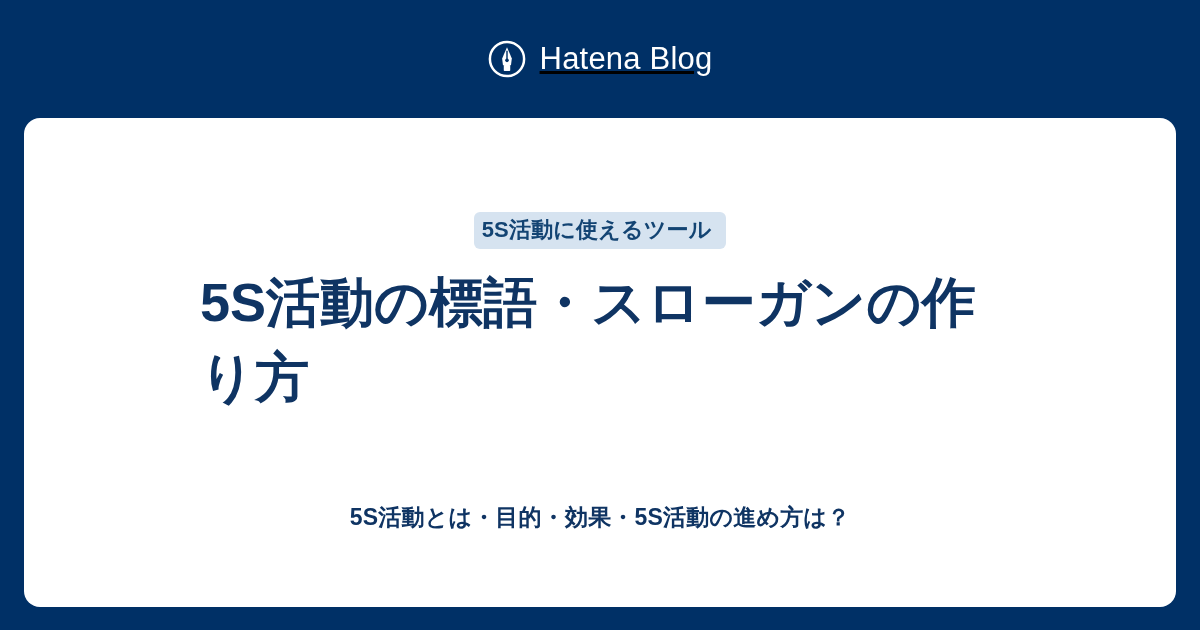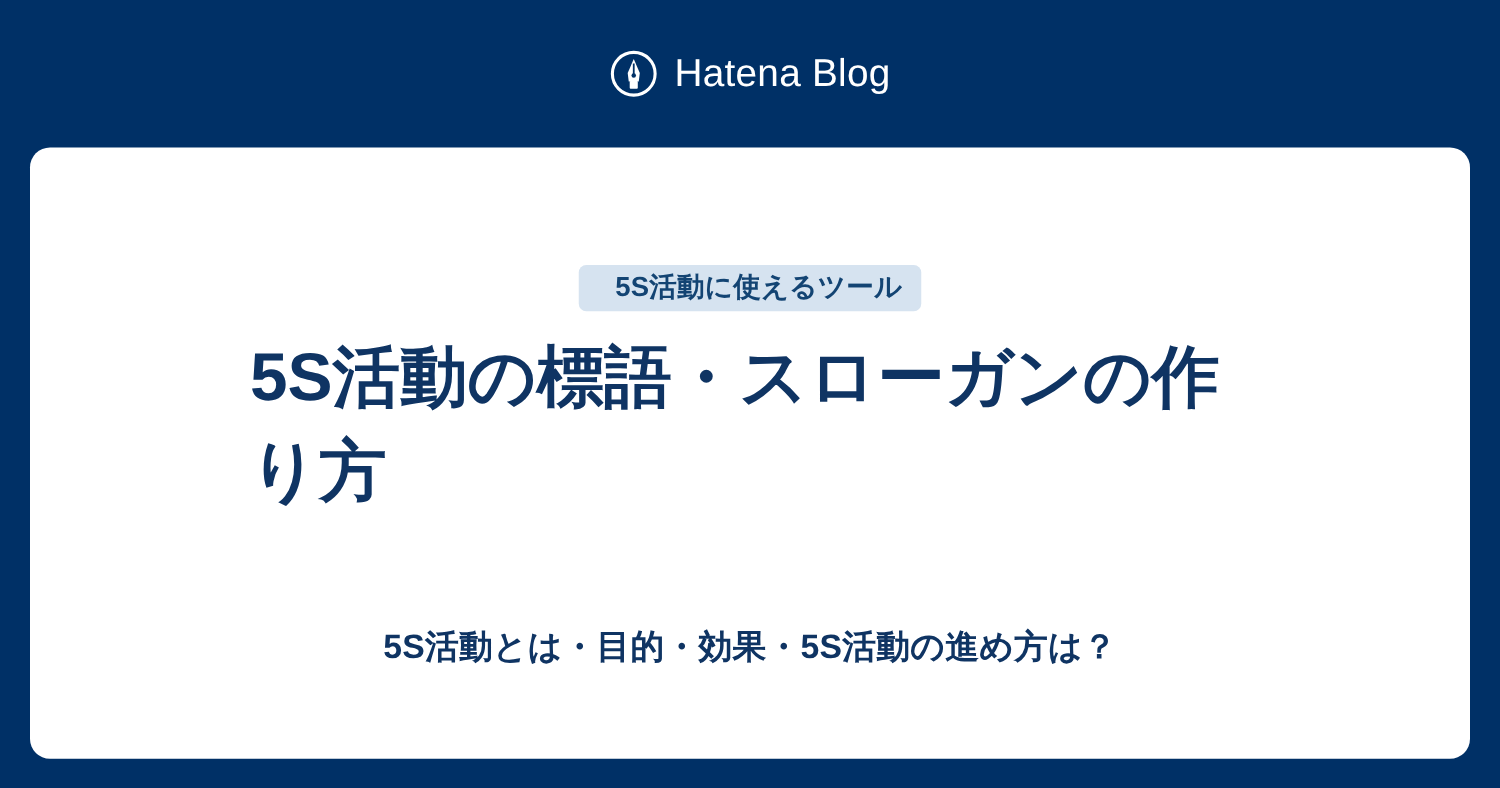--- a/index.html
+++ b/index.html
@@ -27,20 +27,21 @@
   .brand {
     position: absolute;
     top: 0;
     left: 0;
     width: 1200px;
     height: 118px;
     display: flex;
     align-items: center;
     justify-content: center;
     gap: 14px;
+    text-decoration: underline;
   }
   .brand-icon {
     width: 38px;
     height: 38px;
     display: block;
     flex: 0 0 auto;
   }
   .brand-name {
     color: #ffffff;
     font-size: 31px;
@@ -81,21 +82,21 @@
     justify-content: center;
     width: 100%;
   }
   .tag {
     display: inline-block;
     background: #d6e3f0;
     color: #134473;
     font-size: 22px;
     font-weight: 700;
     line-height: 1;
-    padding: 7px 15px 8px 29px;
+    padding: 7px 15px 8px 8px;
     border-radius: 6px;
     white-space: nowrap;
     letter-spacing: 0.2px;
   }
 
   
   .entry-title {
     margin: 16px 0 0 0;
     width: 800px;
     color: #0f3463;
@@ -107,21 +108,21 @@
   }
 
   
   .blog-subtitle {
     position: absolute;
     left: 0;
     bottom: 72px;
     width: 100%;
     text-align: center;
     color: #0f3463;
-    font-size: 27px;
+    font-size: 23px;
     font-weight: 700;
     line-height: 36px;
     letter-spacing: 0.2px;
   }
 </style>
 </head>
 <body>
 
 <div class="og-root">
 

